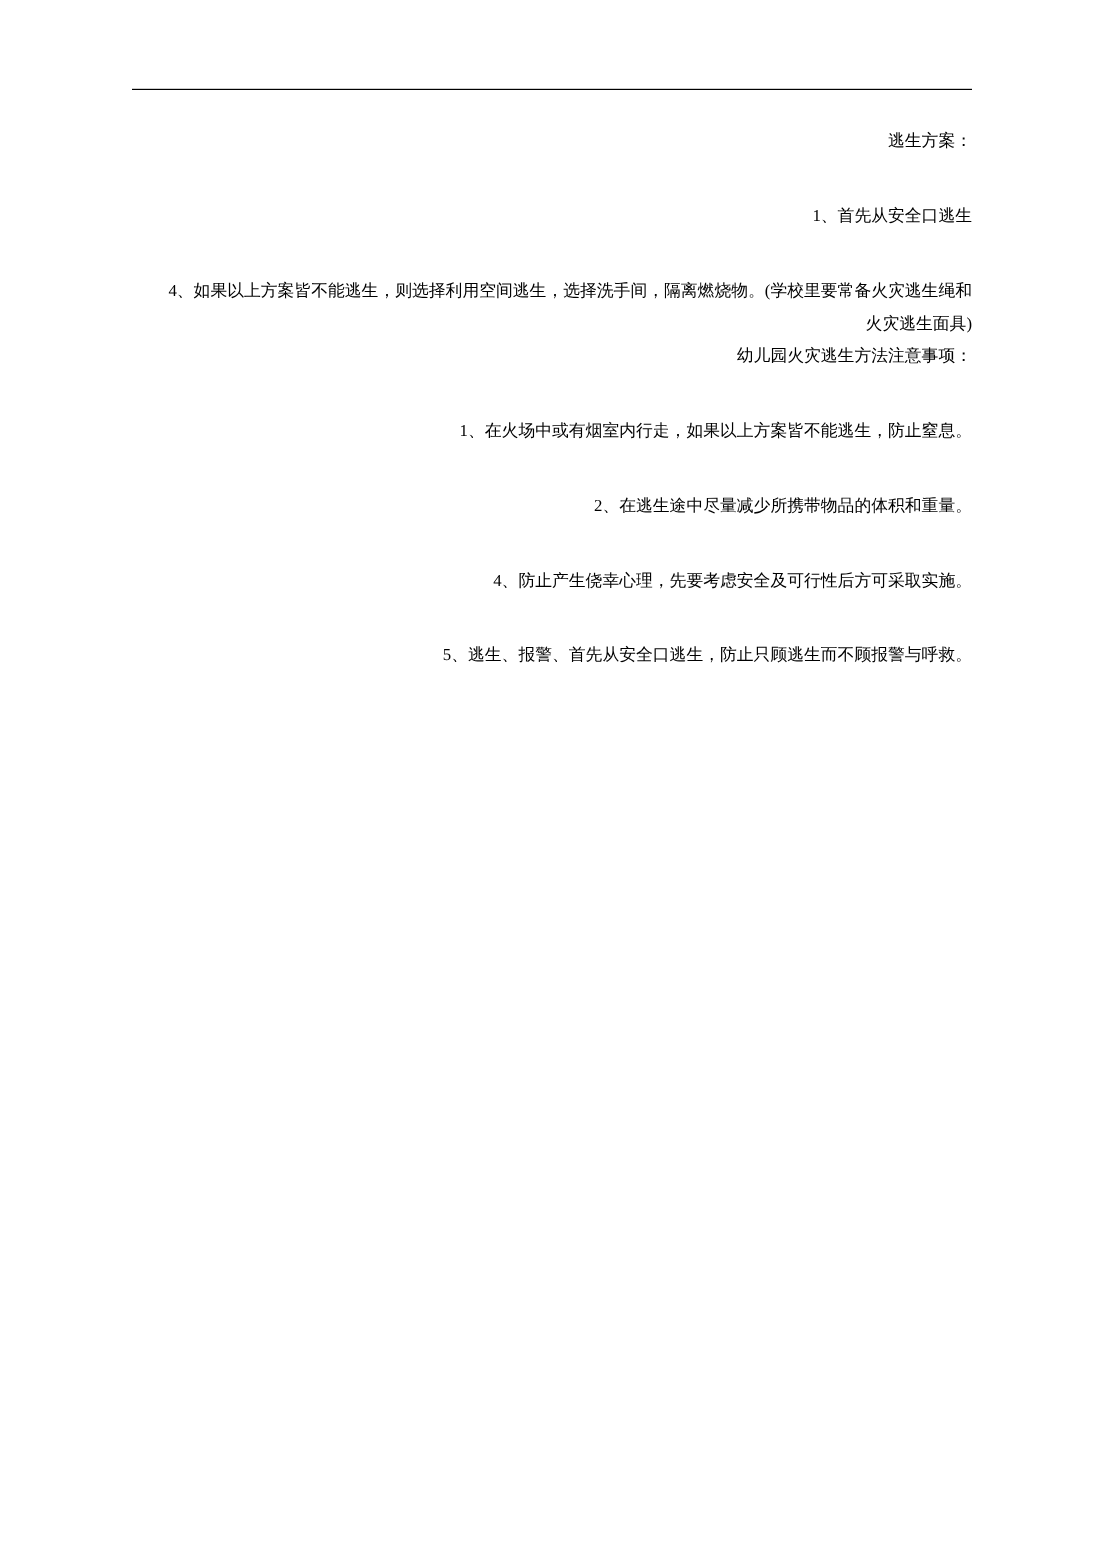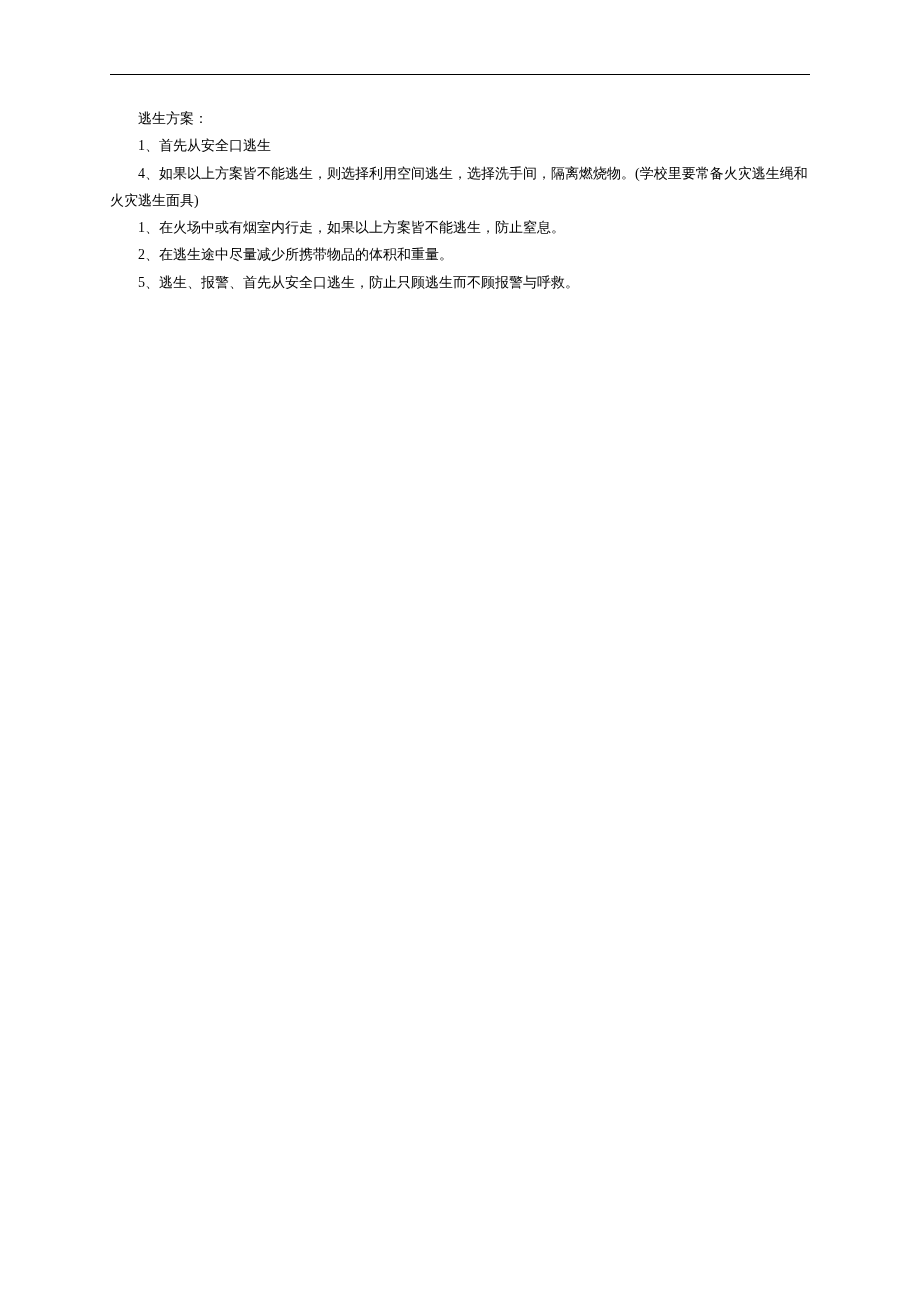--- a/index.html
+++ b/index.html
@@ -1,15 +1,15 @@
 <!DOCTYPE html>
 <html><head>
   <meta charset="utf-8">
   <style>
-    * { margin: 0; padding: 0; box-sizing: border-box; }
+    * { margin: 0; padding: 0; box-sizing: border-box; text-align: right; }
     body {
       width: 920px;
       height: 1302px;
       background: #ffffff;
       font-family: "SimSun", "宋体", serif;
       font-size: 14px;
       color: #000000;
       line-height: 1.95;
       padding: 74px 110px 0 110px;
     }
@@ -19,33 +19,36 @@
     .rule {
       border: none;
       border-top: 1px solid #000000;
       margin-bottom: 30px;
     }
     .para {
       text-indent: 2em;
     }
     .list-item {
       text-indent: 2em;
+      margin-top: 35px;
     }
     .list-item .num {
       font-family: "Times New Roman", serif;
     }
   </style>
 </head>
 <body>
 
 <div class="page">
   <hr class="rule">
 
   <p class="para">逃生方案：</p>
 
   <p class="list-item"><span class="num">1、</span><span>首先从安全口逃生</span></p>
   <p class="list-item"><span class="num">4、</span><span>如果以上方案皆不能逃生，则选择利用空间逃生，选择洗手间，隔离燃烧物。(学校里要常备火灾逃生绳和火灾逃生面具)</span></p>
 
+  <p class="para">幼儿园火灾逃生方法注意事项：</p>
 
   <p class="list-item"><span class="num">1、</span><span>在火场中或有烟室内行走，如果以上方案皆不能逃生，防止窒息。</span></p>
   <p class="list-item"><span class="num">2、</span><span>在逃生途中尽量减少所携带物品的体积和重量。</span></p>
+  <p class="list-item"><span class="num">4、</span><span>防止产生侥幸心理，先要考虑安全及可行性后方可采取实施。</span></p>
   <p class="list-item"><span class="num">5、</span><span>逃生、报警、首先从安全口逃生，防止只顾逃生而不顾报警与呼救。</span></p>
 </div>
 
 </body></html>

